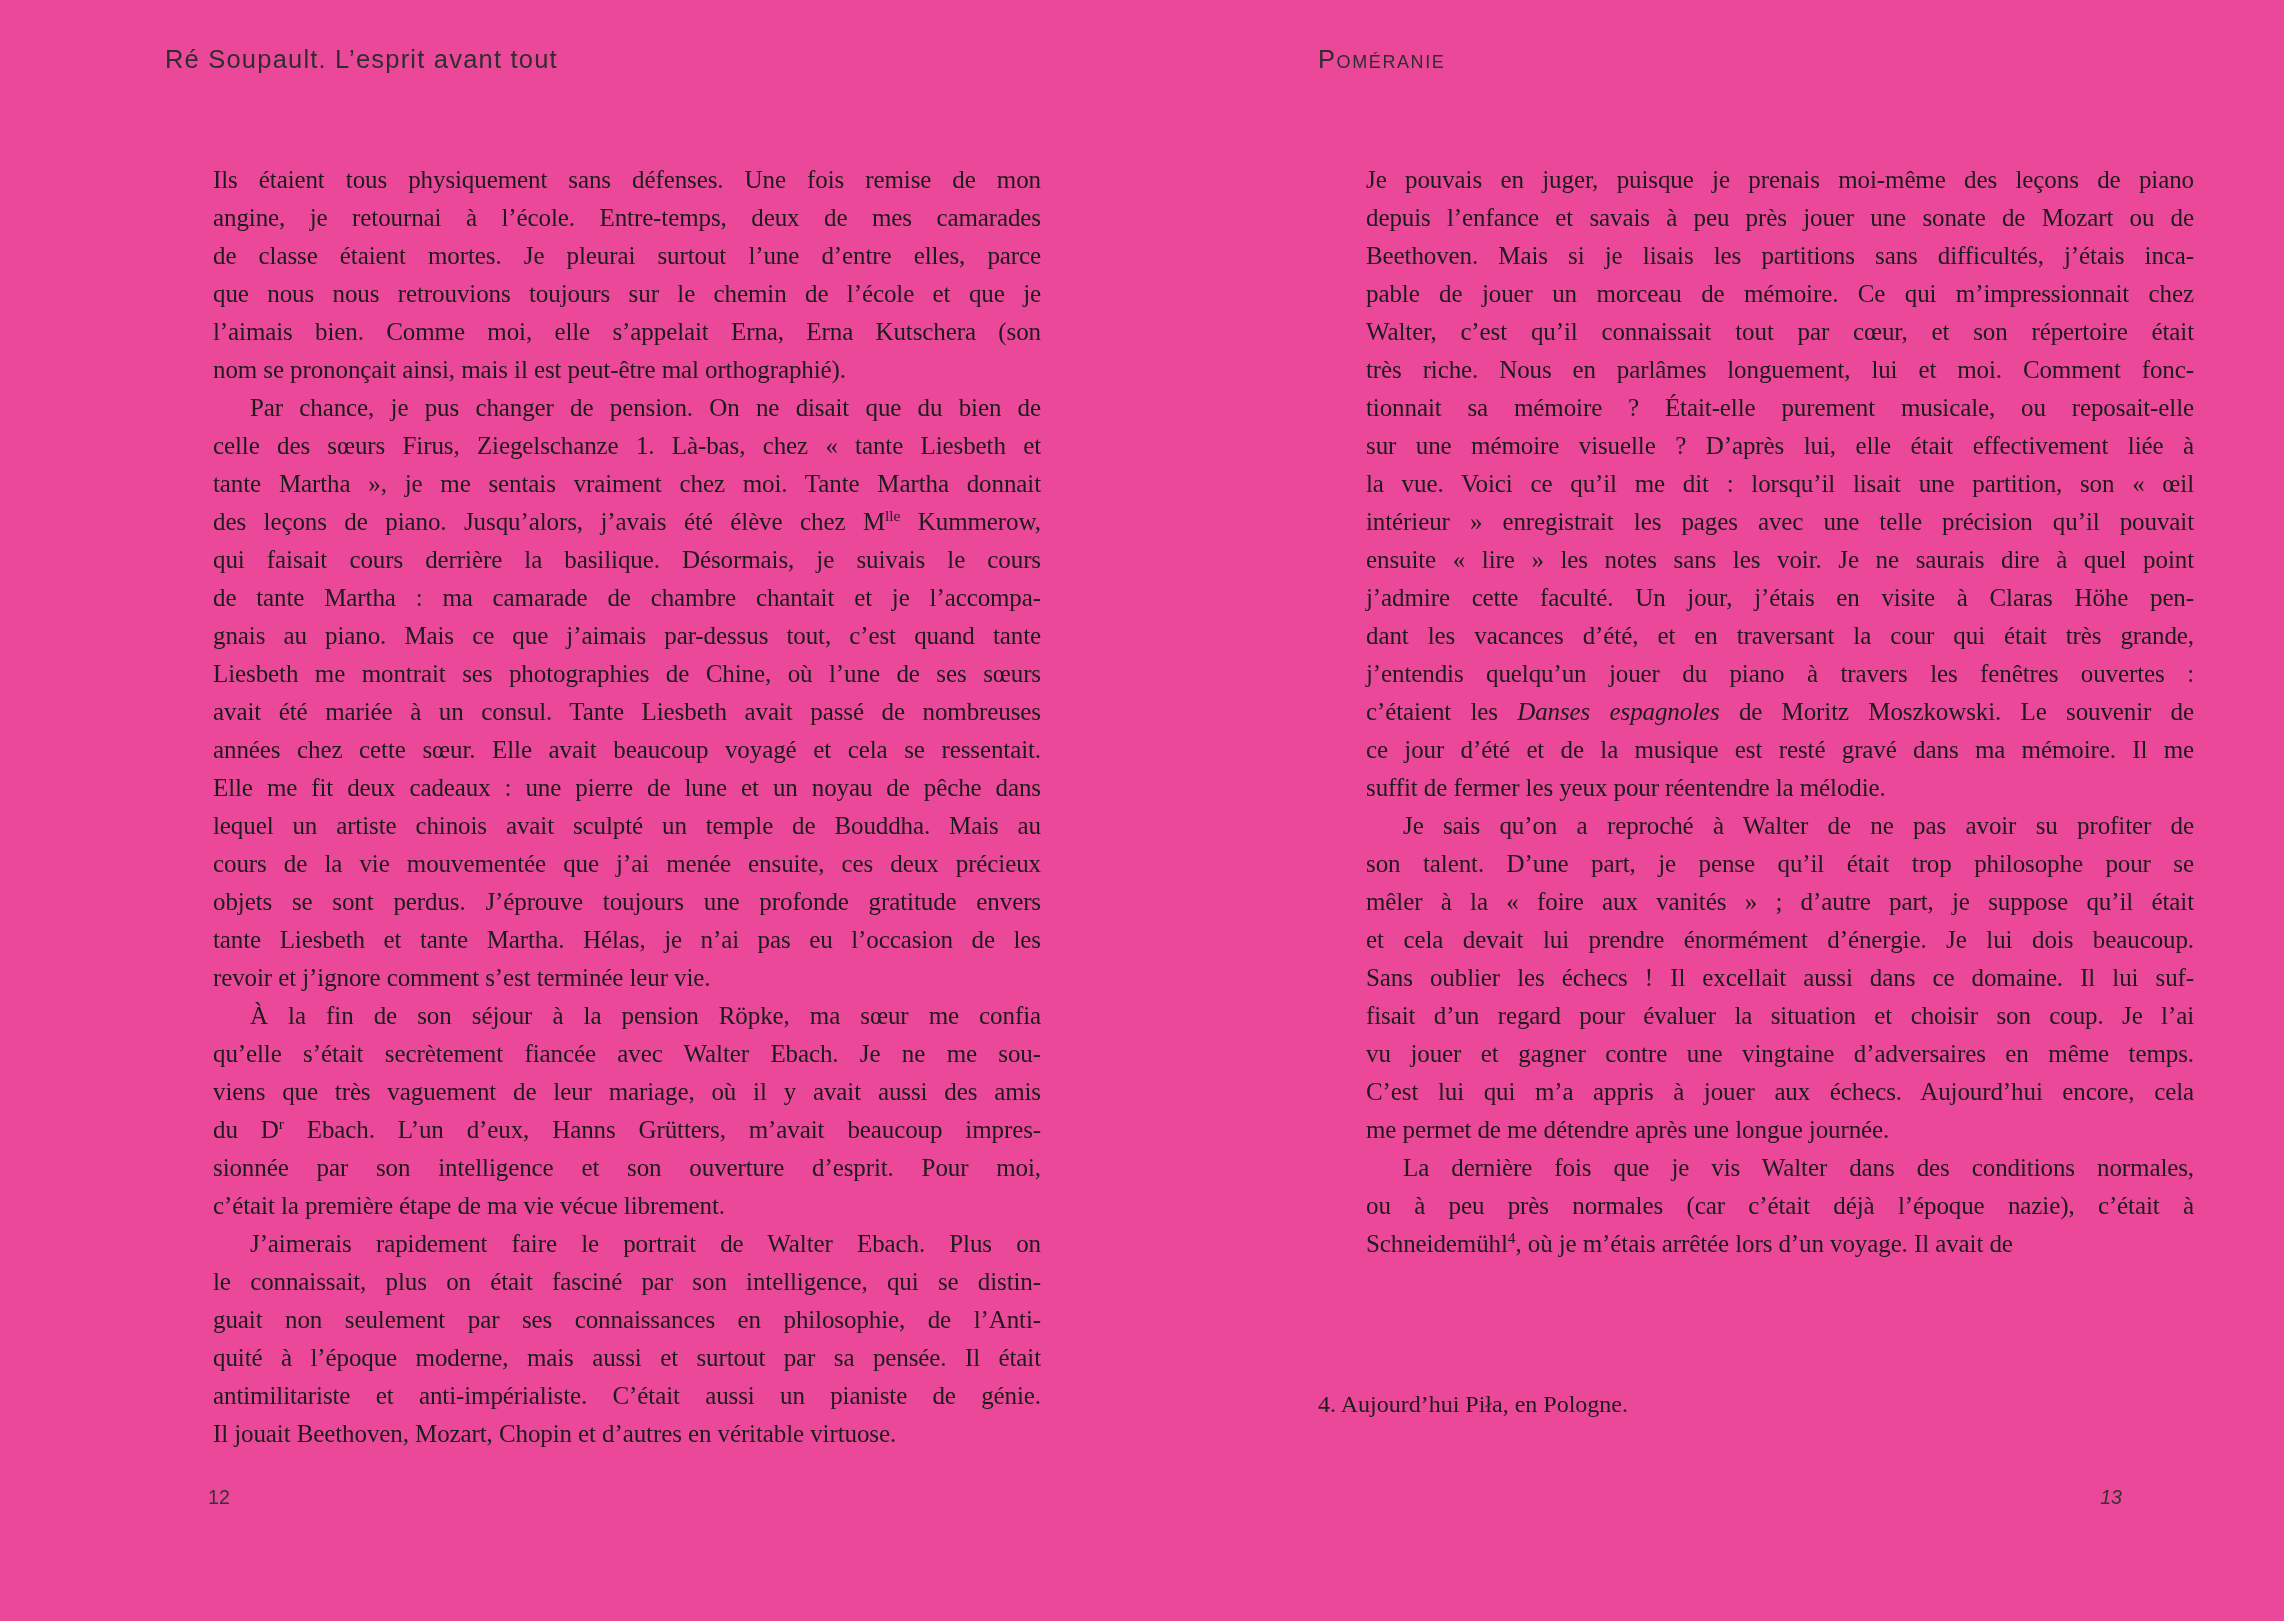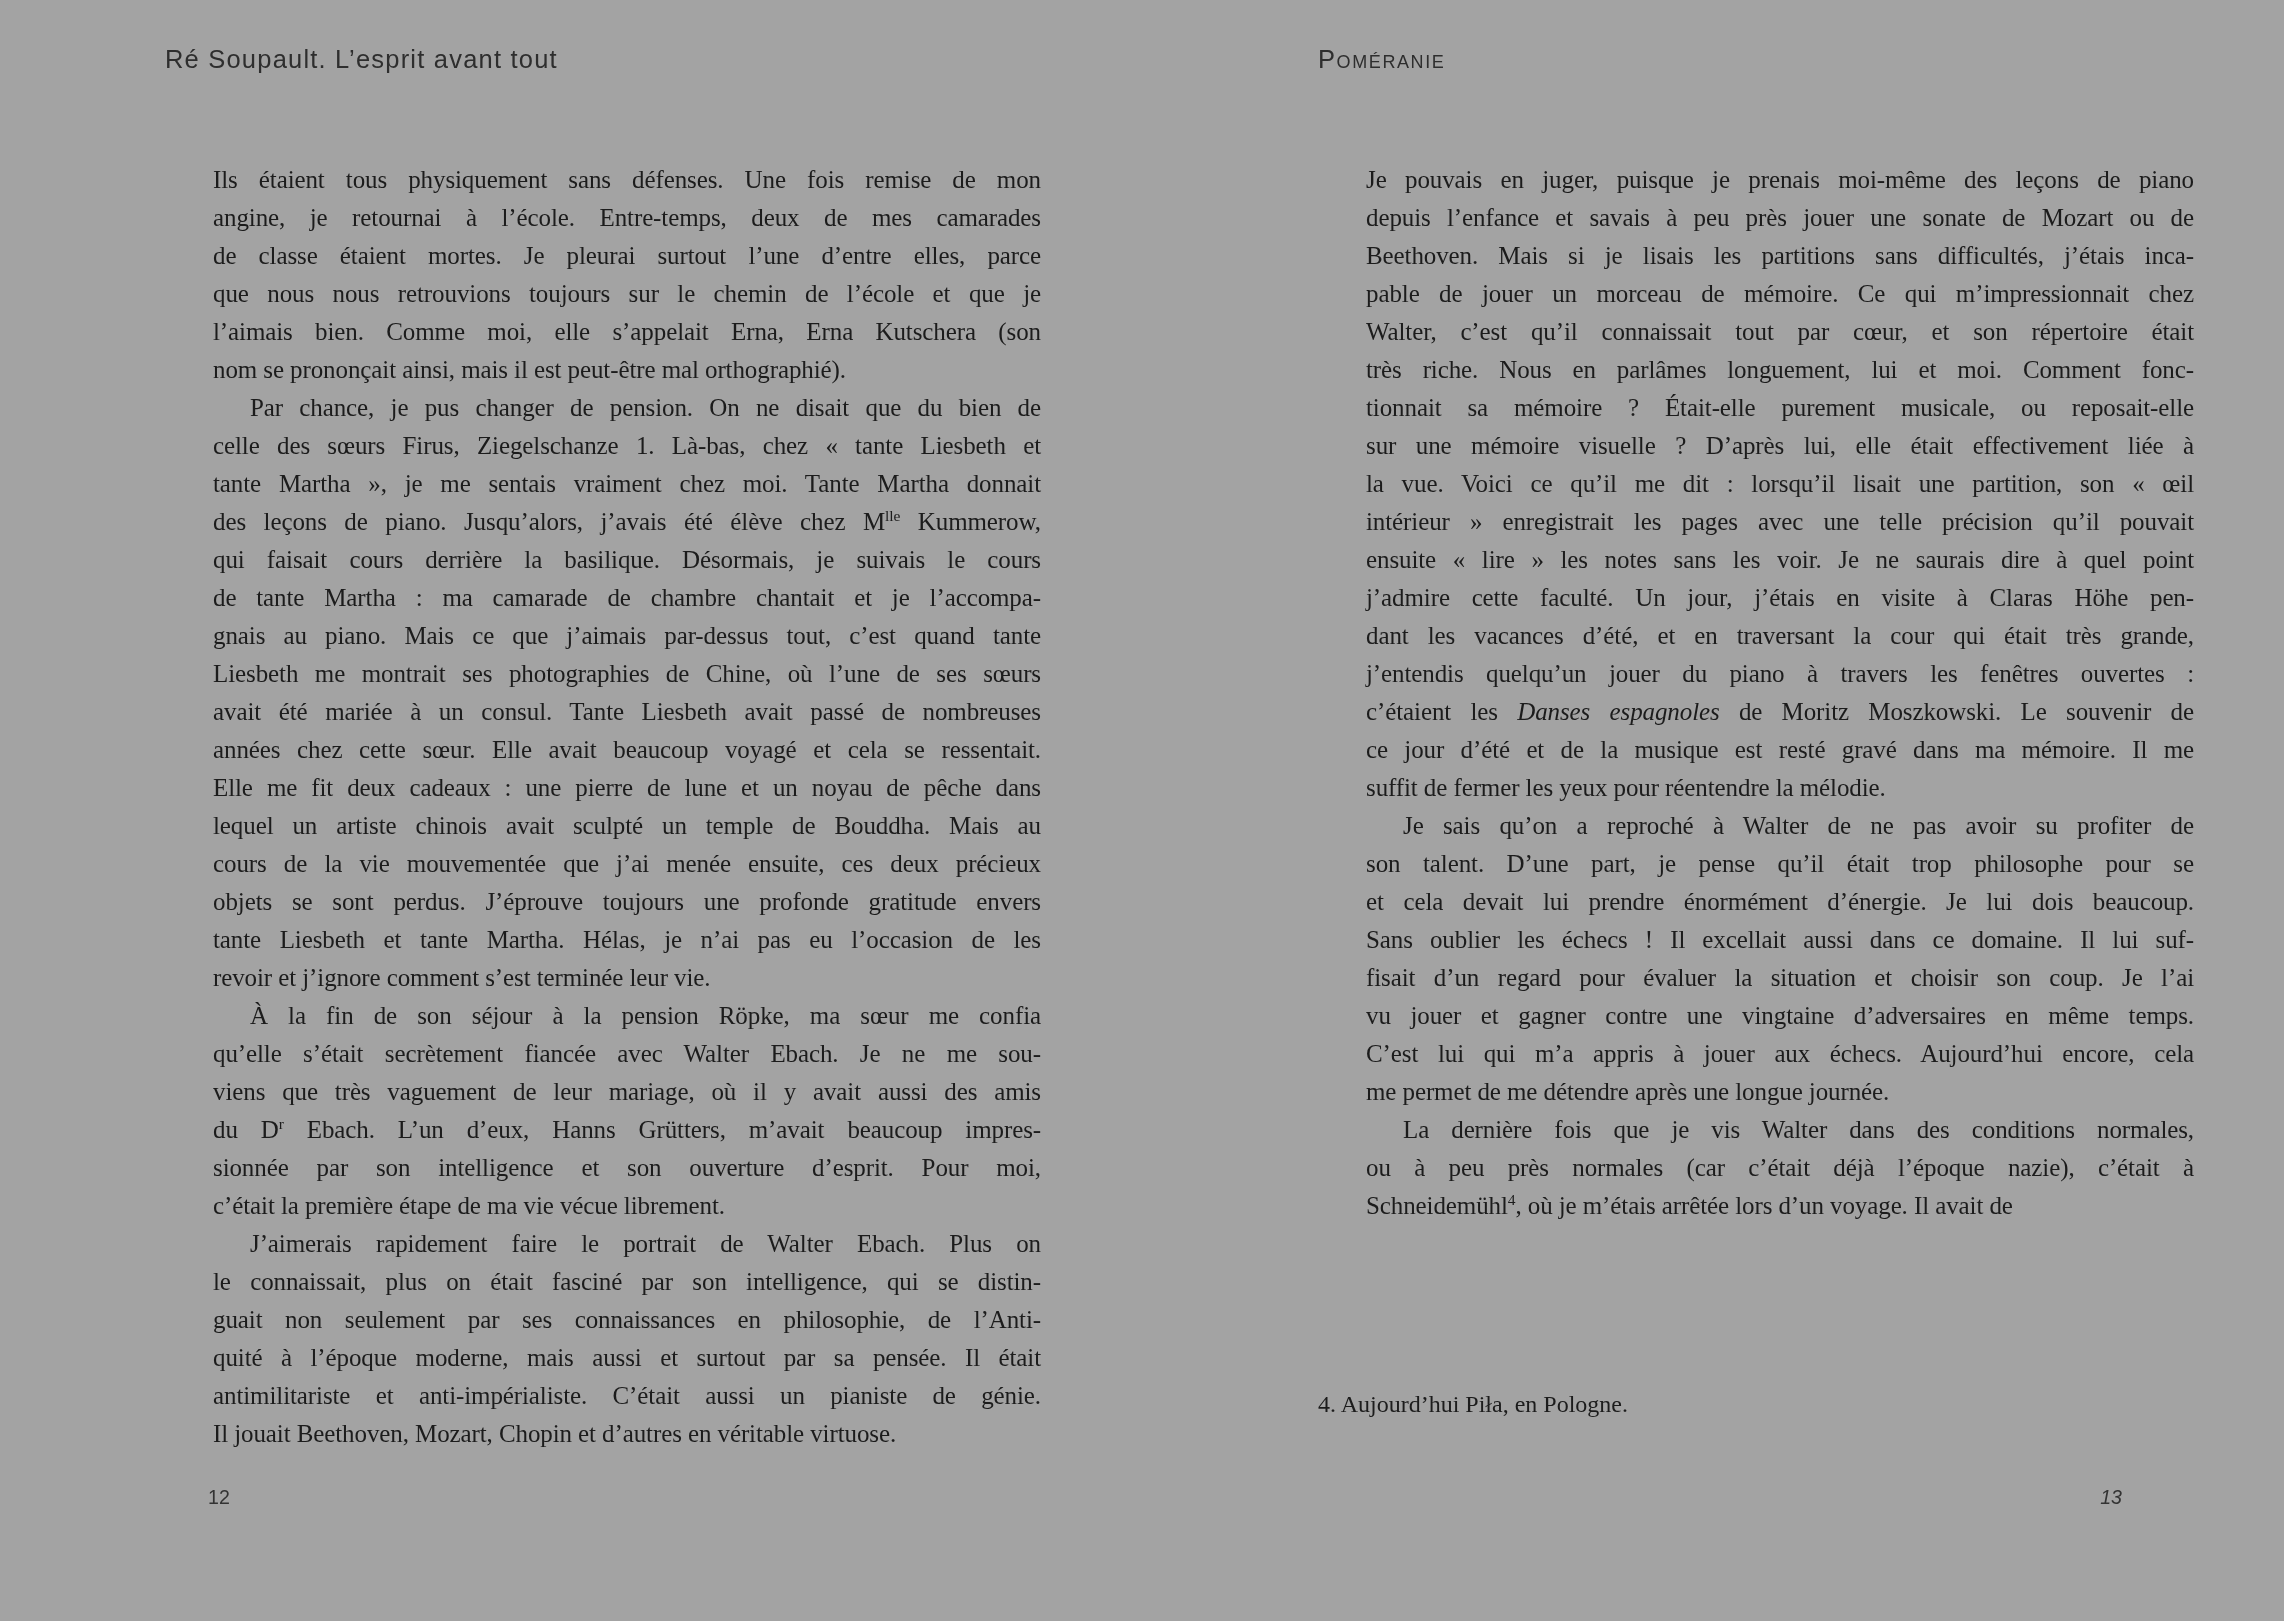--- a/index.html
+++ b/index.html
@@ -4,21 +4,21 @@
 <style>
   html, body {
     margin: 0;
     padding: 0;
     background: #e8e8e8;
   }
   .spread {
     position: relative;
     width: 2285px;
     height: 1621px;
-    background: #a3a3a3;
+    background: #ec4899;
     overflow: hidden;
     font-family: "Liberation Serif", serif;
     color: #1c1c1c;
   }
   .running-header {
     position: absolute;
     top: 45px;
     font-family: "Liberation Sans", sans-serif;
     font-size: 25.5px;
     font-weight: 400;
@@ -147,20 +147,21 @@
         <div class="line">j’admire cette faculté. Un jour, j’étais en visite à Claras Höhe pen-</div>
         <div class="line">dant les vacances d’été, et en traversant la cour qui était très grande,</div>
         <div class="line">j’entendis quelqu’un jouer du piano à travers les fenêtres ouvertes :</div>
         <div class="line">c’étaient les <i>Danses espagnoles</i> de Moritz Moszkowski. Le souvenir de</div>
         <div class="line">ce jour d’été et de la musique est resté gravé dans ma mémoire. Il me</div>
         <div class="line last">suffit de fermer les yeux pour réentendre la mélodie.</div>
       </div>
       <div class="para indent">
         <div class="line">Je sais qu’on a reproché à Walter de ne pas avoir su profiter de</div>
         <div class="line">son talent. D’une part, je pense qu’il était trop philosophe pour se</div>
+        <div class="line">mêler à la « foire aux vanités » ; d’autre part, je suppose qu’il était</div>
         <div class="line">et cela devait lui prendre énormément d’énergie. Je lui dois beaucoup.</div>
         <div class="line">Sans oublier les échecs ! Il excellait aussi dans ce domaine. Il lui suf-</div>
         <div class="line">fisait d’un regard pour évaluer la situation et choisir son coup. Je l’ai</div>
         <div class="line">vu jouer et gagner contre une vingtaine d’adversaires en même temps.</div>
         <div class="line">C’est lui qui m’a appris à jouer aux échecs. Aujourd’hui encore, cela</div>
         <div class="line last">me permet de me détendre après une longue journée.</div>
       </div>
       <div class="para indent">
         <div class="line">La dernière fois que je vis Walter dans des conditions normales,</div>
         <div class="line">ou à peu près normales (car c’était déjà l’époque nazie), c’était à</div>

